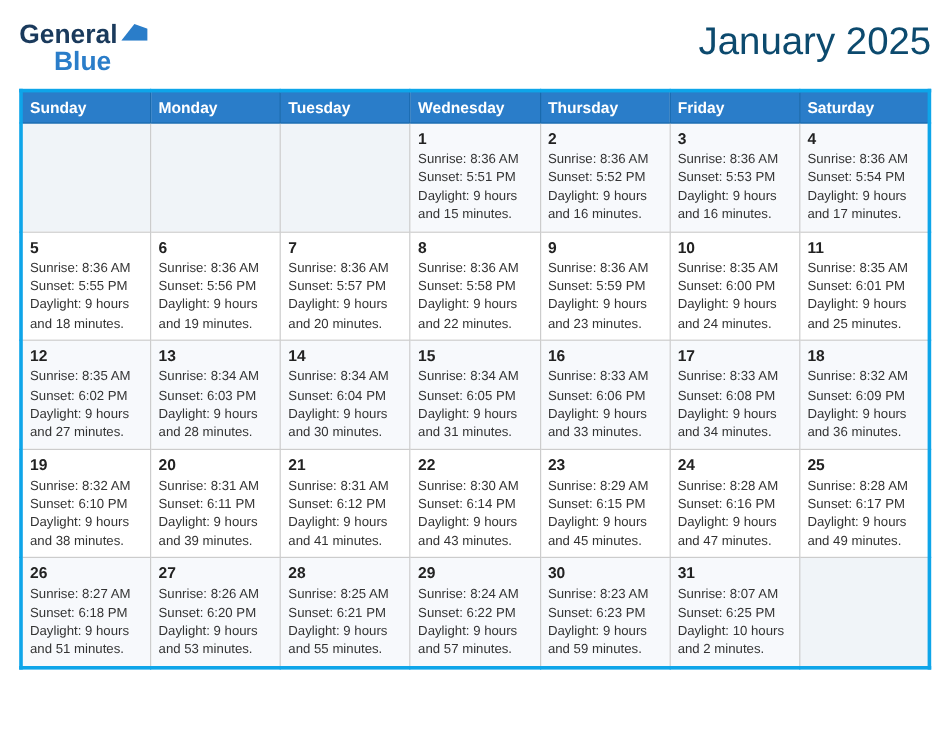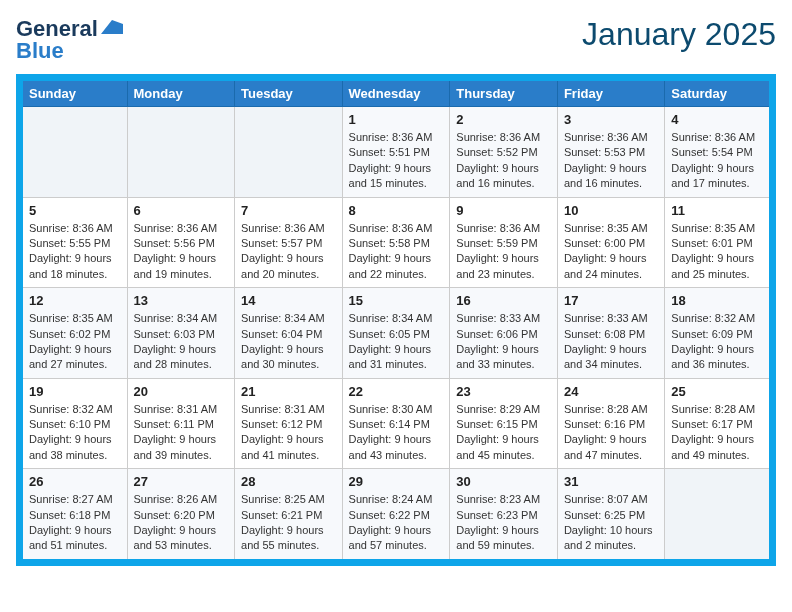--- a/index.html
+++ b/index.html
@@ -29,21 +29,21 @@
       color: #0c4a6e;
       font-weight: normal;
     }
     .subtitle {
       font-size: 15px;
       color: #333;
     }
     .calendar {
       width: 100%;
       border-collapse: collapse;
-      border: 7px solid #0ea5e9;
+      border: 3px solid #0ea5e9;
     }
     .calendar th {
       background: #2a7dc9;
       color: #fff;
       font-size: 13px;
       font-weight: bold;
       padding: 5px 6px;
       text-align: left;
       border: 1px solid #1a6aad;
     }
@@ -82,21 +82,21 @@
 <body>
 
 <div class="header">
   <div class="logo">
     <div style="display:flex;align-items:center;gap:1px">
       <span style="font-size:22px;font-weight:bold;color:#1a3a5c;">General</span>
       <svg width="22" height="14" viewBox="0 0 22 14" style="margin-left:2px;margin-top:-4px;">
         <polygon points="0,14 22,14 22,4 11,0" fill="#2a7dc9"></polygon>
       </svg>
     </div>
-    <span style="font-size:22px;font-weight:bold;color:#2a7dc9;margin-top:-4px;">Blue</span>
+    <span style="font-size:22px;font-weight:bold;color:#2a7dc9;margin-top:-4px;margin-left:29px;">Blue</span>
   </div>
   <div class="title-block">
     <div class="month-title">January 2025</div>
   </div>
 </div>
 
 <table class="calendar">
   <thead>
     <tr>
     <th>Sunday</th>

